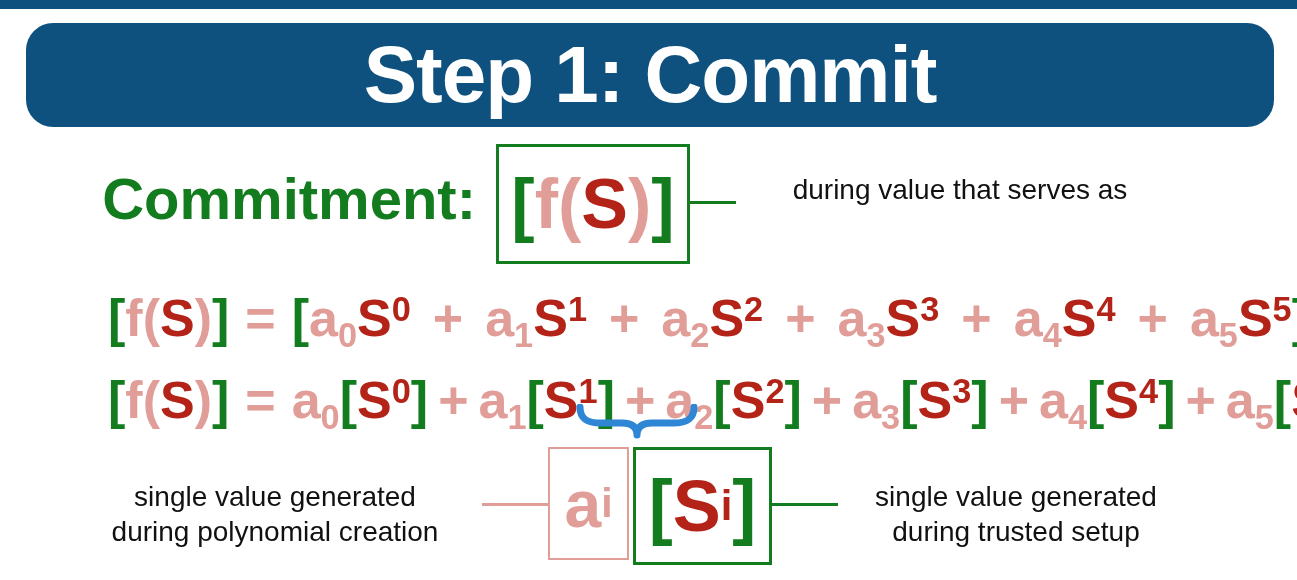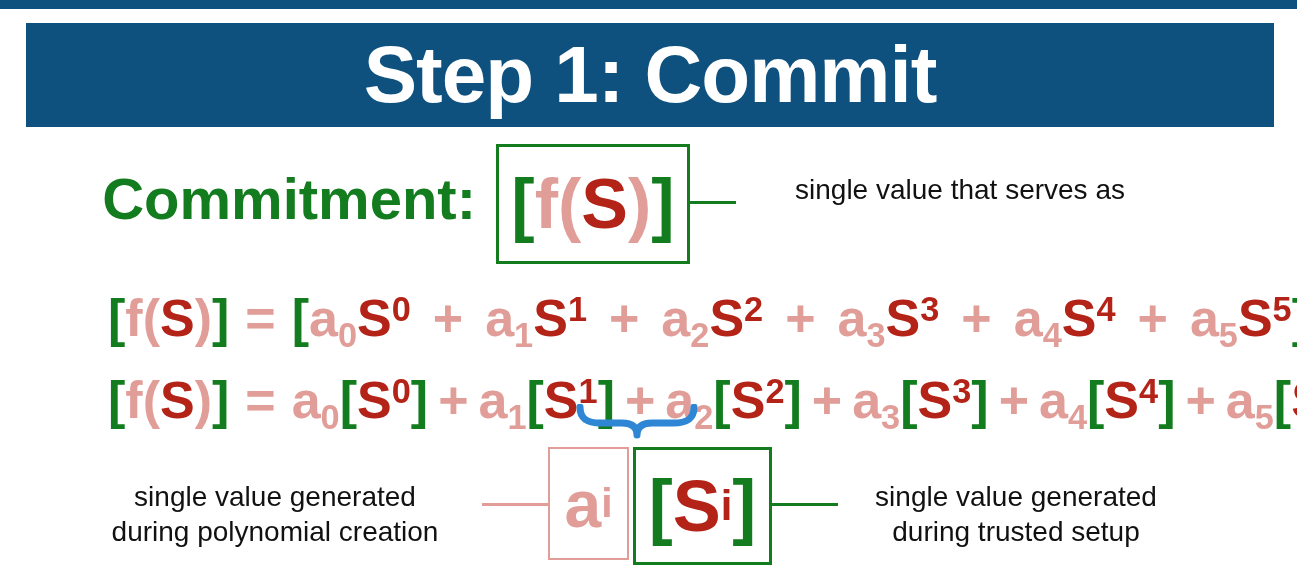--- a/index.html
+++ b/index.html
@@ -6,21 +6,21 @@
     --navy:#0E517F; --green:#137C1E; --salmon:#E19D97; --red:#B42318;
     --blue:#2E86D5; --ink:#111111; --paper:#ffffff;
   }
   html,body{margin:0;padding:0;background:#ffffff;}
   body{font-family:"Liberation Sans","DejaVu Sans",sans-serif;}
   .stage{position:relative;width:1297px;height:580px;background:var(--paper);overflow:hidden;}
 
   .top-strip{position:absolute;left:0;top:0;width:1297px;height:9px;background:var(--navy);}
 
   .banner{position:absolute;left:26px;top:23px;width:1248px;height:104px;background:var(--navy);
-          display:flex;align-items:center;justify-content:center;}
+          display:flex;align-items:center;justify-content:center;border-radius:27px;}
   .banner-title{color:#fff;font-weight:bold;font-size:80px;line-height:1;letter-spacing:-1px;}
 
   .commit-label{position:absolute;left:99px;top:170px;width:377px;text-align:right;
                 color:var(--green);font-weight:bold;font-size:58px;line-height:1;}
 
   .fs-box{position:absolute;left:496px;top:144px;width:194px;height:120px;border:3px solid var(--green);
           box-sizing:border-box;display:flex;align-items:center;justify-content:center;
           font-weight:bold;font-size:70px;line-height:1;}
 
   .note{position:absolute;color:var(--ink);font-size:28px;line-height:35px;text-align:center;}
@@ -76,21 +76,21 @@
       <span class="tk c-g">[</span>
       <span class="tk c-s">f(</span>
       <span class="tk c-r">S</span>
       <span class="tk c-s">)</span>
       <span class="tk c-g">]</span>
     </div>
 
   <div class="hline green line-fs"></div>
 
   <div class="note note-top">
-      <div>single value that serves as</div>
+      <div>during value that serves as</div>
     </div>
 
   <div class="eq eq1"><span class="tk c-g">[</span><span class="tk c-s">f(</span><span class="tk c-r">S</span><span class="tk c-s">)</span><span class="tk c-g">]</span><span class="tk c-s k-eq">=</span><span class="tk c-g">[</span><span class="tk c-s">a</span><span class="tk c-s v-sub">0</span><span class="tk c-r">S</span><span class="tk c-r v-sup">0</span><span class="tk c-s k-plus">+</span><span class="tk c-s">a</span><span class="tk c-s v-sub">1</span><span class="tk c-r">S</span><span class="tk c-r v-sup">1</span><span class="tk c-s k-plus">+</span><span class="tk c-s">a</span><span class="tk c-s v-sub">2</span><span class="tk c-r">S</span><span class="tk c-r v-sup">2</span><span class="tk c-s k-plus">+</span><span class="tk c-s">a</span><span class="tk c-s v-sub">3</span><span class="tk c-r">S</span><span class="tk c-r v-sup">3</span><span class="tk c-s k-plus">+</span><span class="tk c-s">a</span><span class="tk c-s v-sub">4</span><span class="tk c-r">S</span><span class="tk c-r v-sup">4</span><span class="tk c-s k-plus">+</span><span class="tk c-s">a</span><span class="tk c-s v-sub">5</span><span class="tk c-r">S</span><span class="tk c-r v-sup">5</span><span class="tk c-g">]</span></div>
 
   <div class="eq eq2"><span class="tk c-g">[</span><span class="tk c-s">f(</span><span class="tk c-r">S</span><span class="tk c-s">)</span><span class="tk c-g">]</span><span class="tk c-s k-eq">=</span><span class="tk c-s">a</span><span class="tk c-s v-sub">0</span><span class="tk c-g">[</span><span class="tk c-r">S</span><span class="tk c-r v-sup">0</span><span class="tk c-g">]</span><span class="tk c-s k-plus">+</span><span class="tk c-s">a</span><span class="tk c-s v-sub">1</span><span class="tk c-g">[</span><span class="tk c-r">S</span><span class="tk c-r v-sup">1</span><span class="tk c-g">]</span><span class="tk c-s k-plus">+</span><span class="tk c-s">a</span><span class="tk c-s v-sub">2</span><span class="tk c-g">[</span><span class="tk c-r">S</span><span class="tk c-r v-sup">2</span><span class="tk c-g">]</span><span class="tk c-s k-plus">+</span><span class="tk c-s">a</span><span class="tk c-s v-sub">3</span><span class="tk c-g">[</span><span class="tk c-r">S</span><span class="tk c-r v-sup">3</span><span class="tk c-g">]</span><span class="tk c-s k-plus">+</span><span class="tk c-s">a</span><span class="tk c-s v-sub">4</span><span class="tk c-g">[</span><span class="tk c-r">S</span><span class="tk c-r v-sup">4</span><span class="tk c-g">]</span><span class="tk c-s k-plus">+</span><span class="tk c-s">a</span><span class="tk c-s v-sub">5</span><span class="tk c-g">[</span><span class="tk c-r">S</span><span class="tk c-r v-sup">5</span><span class="tk c-g">]</span></div>
 
   <div class="brace-wrap">
     <svg width="124" height="38" viewBox="0 0 124 38">
       <path d="M5,3 C5,15 12,19 26,19 L47,19 C57,19 62,23 62,31 C62,23 67,19 77,19 L98,19 C112,19 119,15 119,3" fill="none" stroke="#2E86D5" stroke-width="7" stroke-linecap="round" stroke-linejoin="round" class="brace-path"></path>
     </svg>

